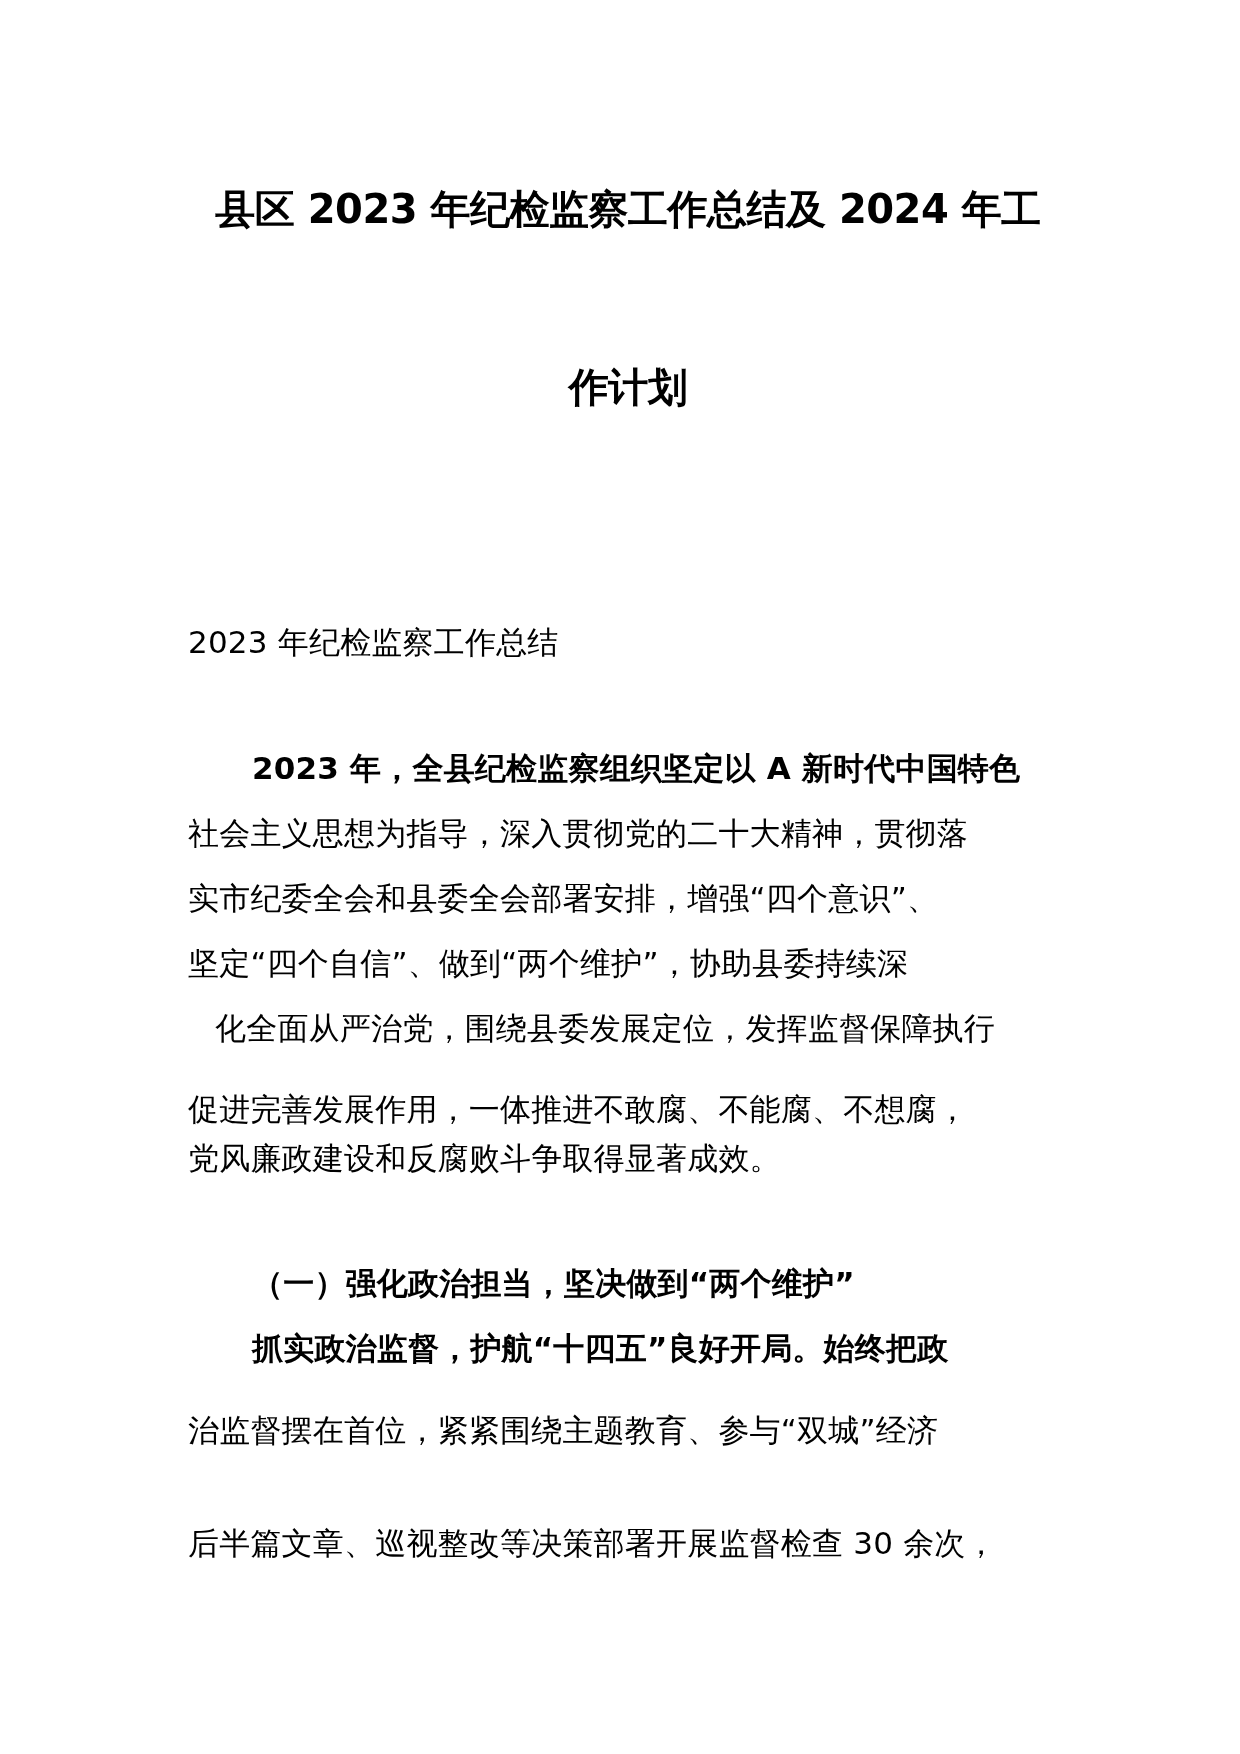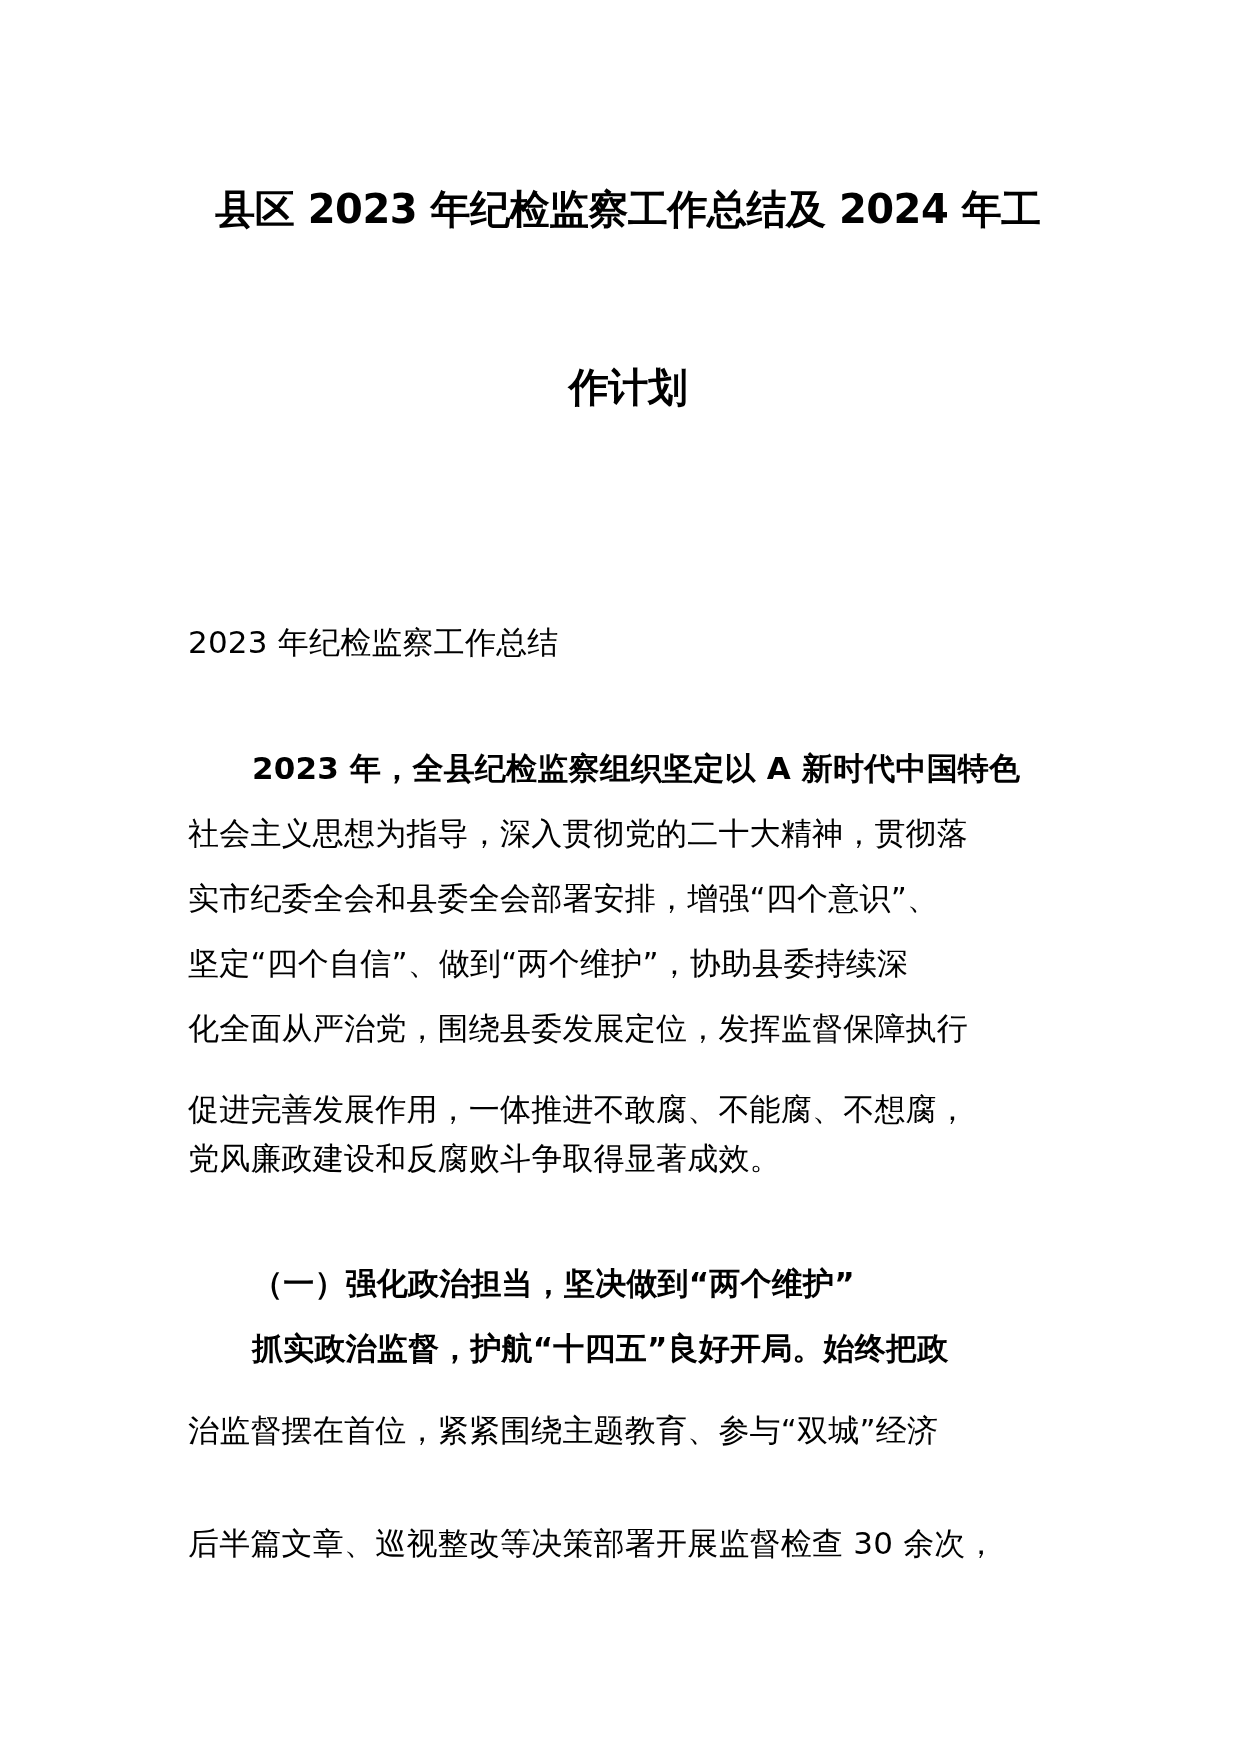--- a/index.html
+++ b/index.html
@@ -51,21 +51,21 @@
 
   <div class="title-line title-line-1">县区 2023 年纪检监察工作总结及 2024 年工</div>
   <div class="title-line title-line-2">作计划</div>
 
   <div class="text-line" style="top:622px;">2023 年纪检监察工作总结</div>
 
   <div class="text-line indent" style="top:748px;">2023 年，全县纪检监察组织坚定以 A 新时代中国特色</div>
   <div class="text-line" style="top:813px;">社会主义思想为指导，深入贯彻党的二十大精神，贯彻落</div>
   <div class="text-line" style="top:878px;">实市纪委全会和县委全会部署安排，增强“四个意识”、</div>
   <div class="text-line" style="top:943px;">坚定“四个自信”、做到“两个维护”，协助县委持续深</div>
-  <div class="text-line" style="top:1008px;">化全面从严治党，围绕县委发展定位，发挥监督保障执行</div>
+  <div class="text-line" style="top:1008px;margin-left:27px;">化全面从严治党，围绕县委发展定位，发挥监督保障执行</div>
   <div class="text-line" style="top:1073px;margin-top:16px;">促进完善发展作用，一体推进不敢腐、不能腐、不想腐，</div>
   <div class="text-line" style="top:1138px;">党风廉政建设和反腐败斗争取得显著成效。</div>
 
   <div class="text-line indent" style="top:1263px;">（一）强化政治担当，坚决做到“两个维护”</div>
 
   <div class="text-line indent" style="top:1328px;">抓实政治监督，护航“十四五”良好开局。始终把政</div>
   <div class="text-line" style="top:1362px;margin-top:48px;">治监督摆在首位，紧紧围绕主题教育、参与“双城”经济</div>
   <div class="text-line" style="top:1523px;">后半篇文章、巡视整改等决策部署开展监督检查 30 余次，</div>
 
 </div>

